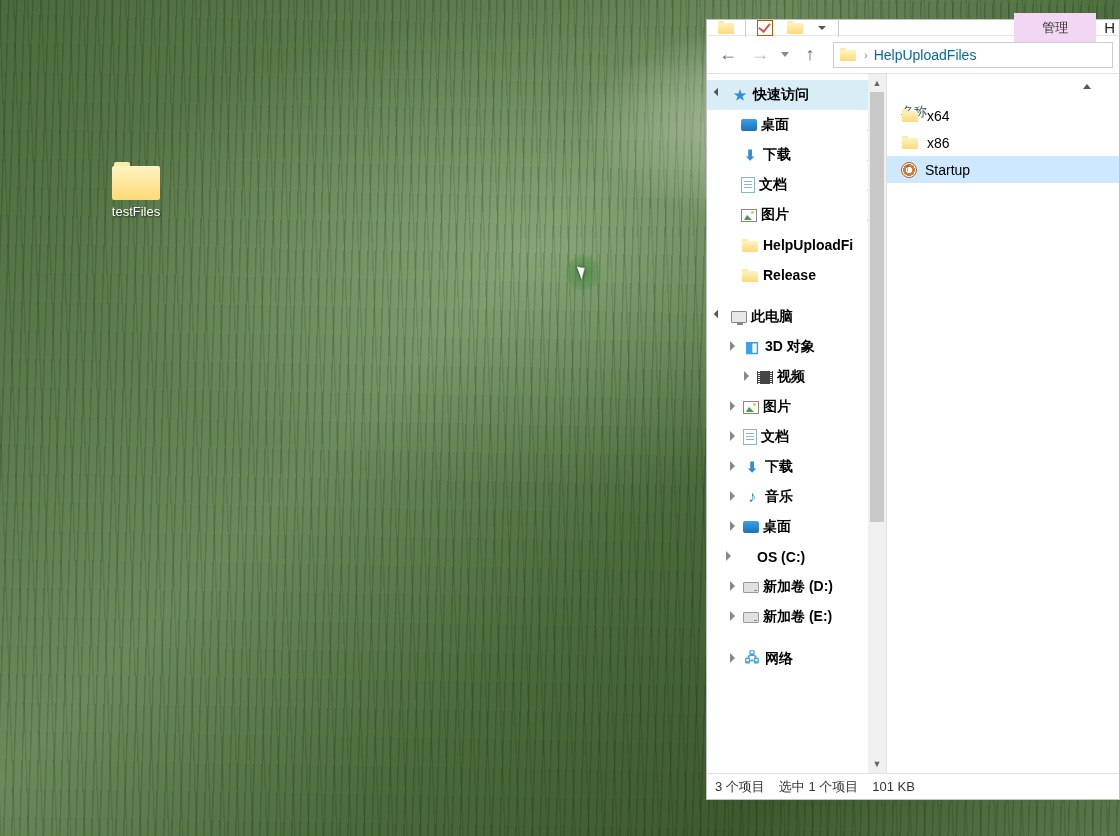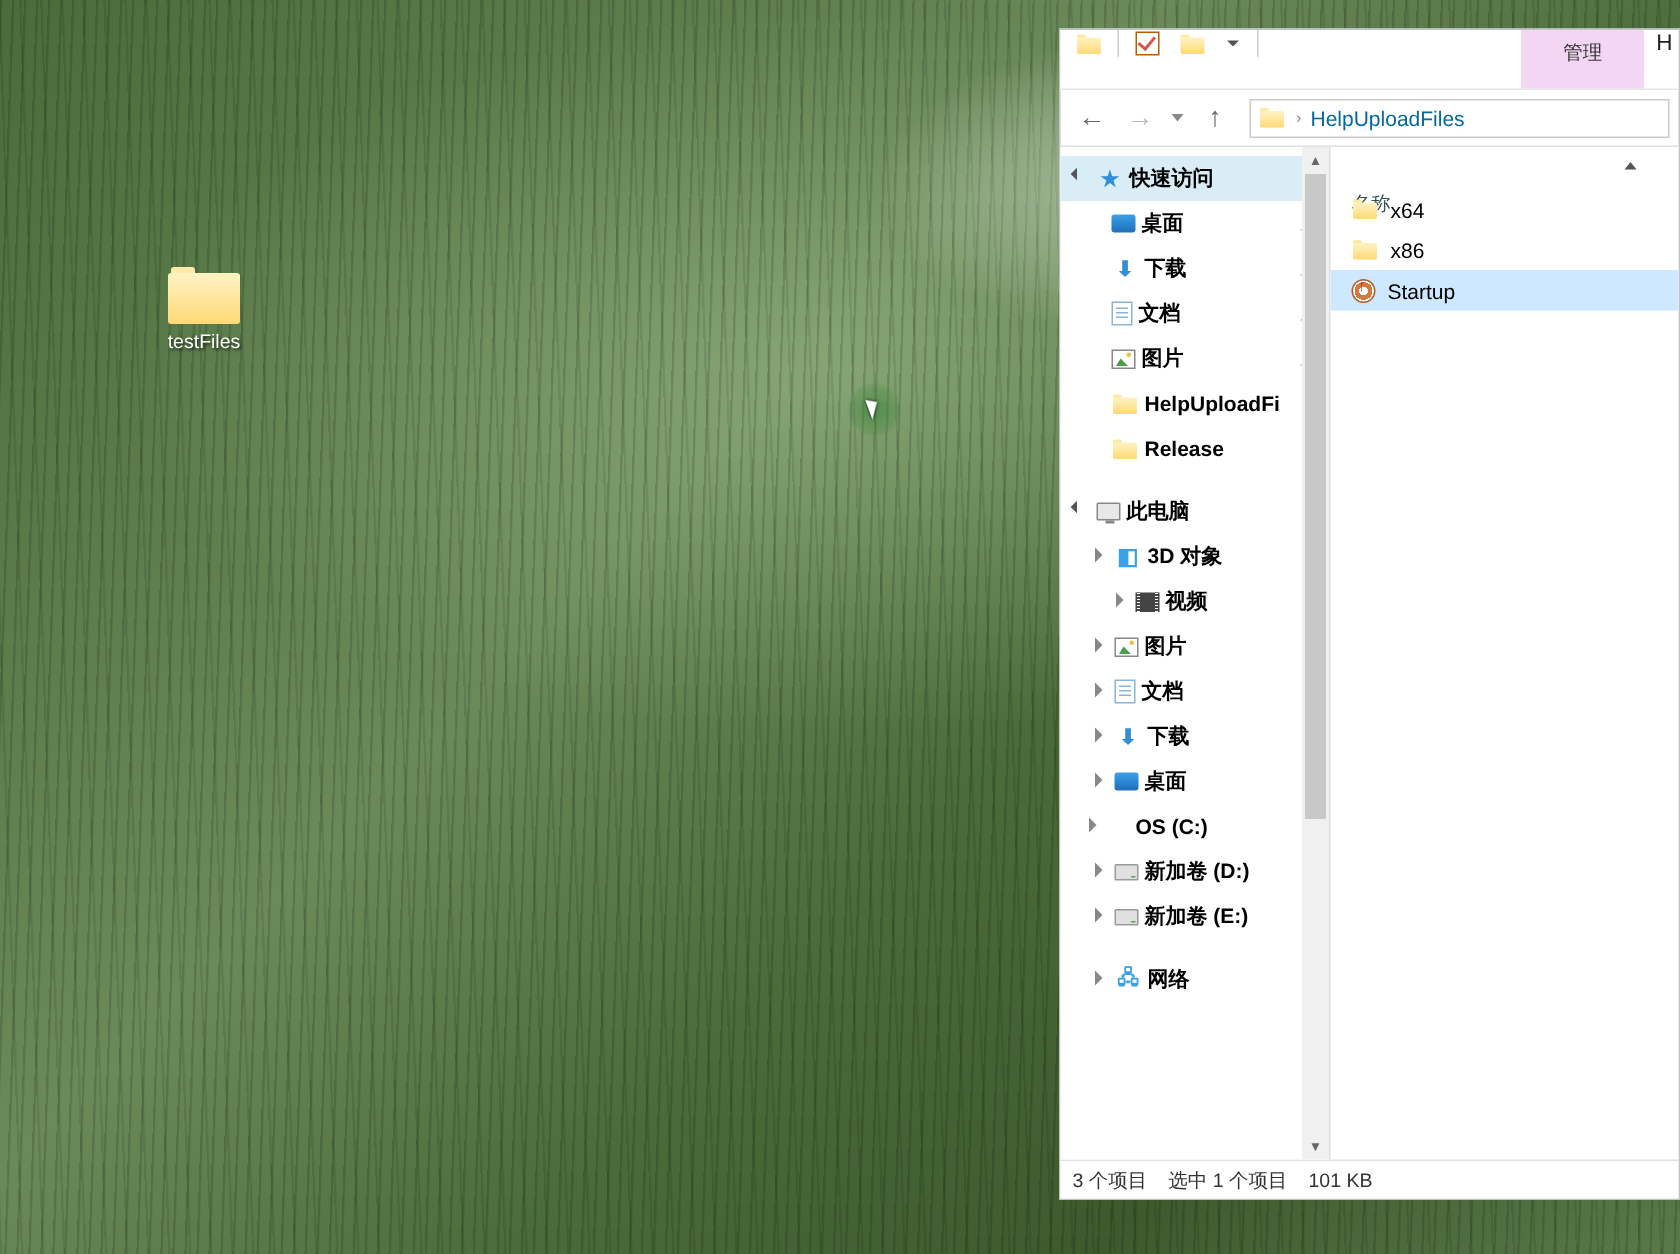--- a/index.html
+++ b/index.html
@@ -14,21 +14,21 @@
   background: repeating-linear-gradient(92deg, rgba(0,0,0,0.15) 0px, rgba(0,0,0,0.15) 1px, transparent 2px, transparent 8px),
               repeating-linear-gradient(88deg, rgba(0,0,0,0.1) 0px, rgba(0,0,0,0.1) 1px, transparent 2px, transparent 14px),
               radial-gradient(ellipse 800px 400px at 50% 30%, rgba(200,230,180,0.3) 0%, transparent 60%);
 }
 .desktop::after {
   content: ""; position: absolute; inset: 0;
   background: radial-gradient(ellipse 400px 200px at 70% 15%, rgba(240,245,235,0.5) 0%, transparent 50%);
 }
 
 .desktop-icon {
-  position: absolute; left: 95px; top: 176px; width: 82px;
+  position: absolute; left: 95px; top: 160px; width: 82px;
   display: flex; flex-direction: column; align-items: center;
   z-index: 2; cursor: pointer;
 }
 .desktop-icon .folder-glyph { width: 48px; height: 40px; position: relative; margin-bottom: 4px; }
 .desktop-icon .folder-glyph::before {
   content: ""; position: absolute; top: 2px; left: 2px; width: 16px; height: 6px;
   background: #ffe9a6; border-radius: 2px 2px 0 0;
 }
 .desktop-icon .folder-glyph::after {
   content: ""; position: absolute; top: 6px; left: 0; right: 0; bottom: 0;
@@ -48,21 +48,21 @@
   filter: drop-shadow(0 0 1px #000);
 }
 
 .explorer {
   position: absolute; left: 706px; top: 19px; right: 0; bottom: 36px;
   background: #fff; border: 1px solid #c2c2c2; display: flex; flex-direction: column;
   z-index: 5;
 }
 
 .titlebar {
-  height: 40px; background: #fff; display: flex; padding: 0 4px;
+  height: 16px; background: #fff; display: flex; align-items: center; padding: 0 4px;
   border-bottom: 1px solid #e5e5e5;
 }
 .titlebar .tb-icon { width: 18px; height: 18px; margin: 0 6px; display: flex; align-items: center; justify-content: center; }
 .folder-small {
   width: 16px; height: 13px; position: relative;
 }
 .folder-small::before { content: ""; position: absolute; top: 0; left: 0; width: 6px; height: 3px; background: #ffe9a6; border-radius: 1px 1px 0 0; }
 .folder-small::after { content: ""; position: absolute; top: 2px; left: 0; right: 0; bottom: 0; background: linear-gradient(#fff3c4, #ffd976); border-radius: 1px; }
 .titlebar .divider { width: 1px; height: 18px; background: #ccc; margin: 0 4px; }
 .qat-check { width: 16px; height: 16px; border: 1px solid #b85c00; position: relative; }
@@ -283,20 +283,25 @@
         <span class="ic ic-docs"></span>
         <span>文档</span>
       </div>
       <div class="tree-item child" style="padding-left:20px">
         <span class="expander closed"></span>
         <span class="ic ic-download"></span>
         <span>下载</span>
       </div>
       <div class="tree-item child" style="padding-left:20px">
         <span class="expander closed"></span>
+        <span class="ic ic-music"></span>
+        <span>音乐</span>
+      </div>
+      <div class="tree-item child" style="padding-left:20px">
+        <span class="expander closed"></span>
         <span class="ic ic-desktop"></span>
         <span>桌面</span>
       </div>
       <div class="tree-item child" style="padding-left:16px">
         <span class="expander closed"></span>
         <span class="ic ic-winlogo">
             <span></span>
             <span></span>
             <span></span>
             <span></span>

